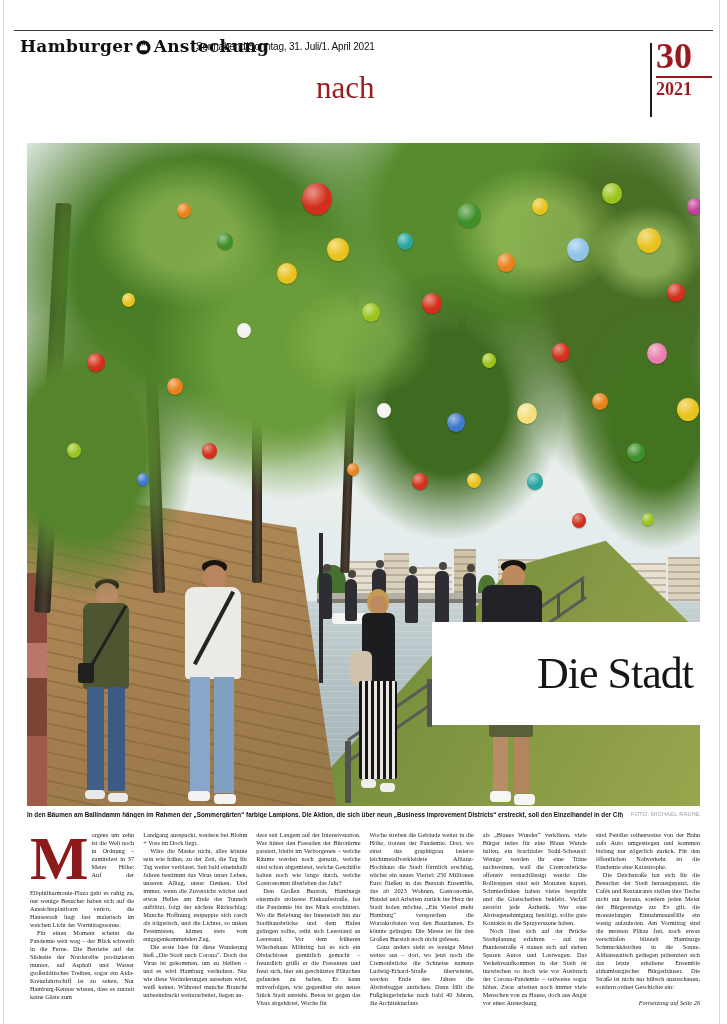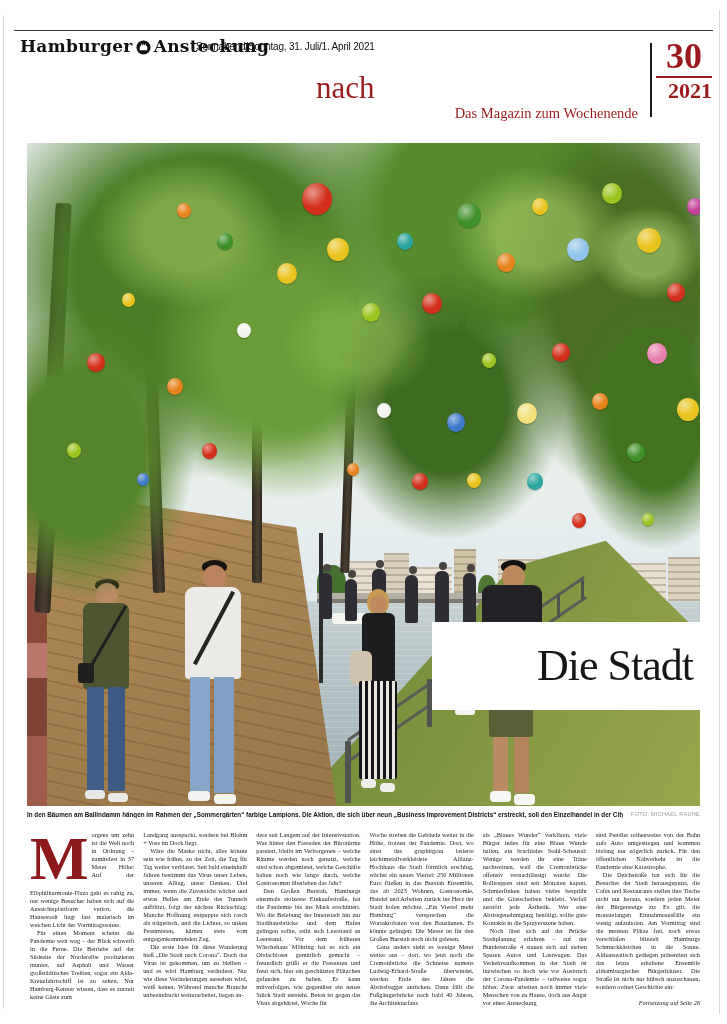--- a/index.html
+++ b/index.html
@@ -1,34 +1,34 @@
 <!DOCTYPE html>
 <html lang="de"><head>
 <meta charset="utf-8">
 <style>
   html,body{margin:0;padding:0;background:#ffffff;}
   .page{position:relative;width:727px;height:1024px;background:#ffffff;overflow:hidden;
-        font-family:"Liberation Sans",sans-serif;border-radius:29px;}
+        font-family:"Liberation Sans",sans-serif;}
   .page-edge{position:absolute;top:0;bottom:0;width:1px;background:#d9d9d9;}
   
   .top-rule{position:absolute;left:14px;right:14px;top:30px;height:1px;background:#3a3a3a;}
   .brand{position:absolute;left:20px;top:36px;font-family:"DejaVu Serif",serif;font-weight:700;
          font-size:17px;letter-spacing:.3px;color:#111;display:flex;align-items:center;gap:3px;}
   .crest{width:15px;height:15px;display:inline-block;}
   .issue-date{position:absolute;left:196px;top:41px;font-size:10px;color:#111;letter-spacing:-.2px;}
   .title-mehr{position:absolute;left:316px;top:70px;font-family:"Liberation Serif",serif;
               font-size:31px;color:#9a1b1e;z-index:1;}
   .title-main{position:absolute;left:351px;top:26px;font-family:"Liberation Serif",serif;
               font-size:78px;color:#141414;letter-spacing:-2px;z-index:2;line-height:1;}
   .issue-divider{position:absolute;left:650px;top:43px;width:2px;height:74px;background:#1c1c1c;}
-  .issue-block{position:absolute;left:656px;top:38px;width:56px;text-align:center;color:#9a1b1e;
+  .issue-block{position:absolute;left:656px;top:38px;width:56px;text-align:left;color:#9a1b1e;
                font-family:"Liberation Serif",serif;}
   .issue-number{font-size:36px;font-weight:700;line-height:1;}
   .issue-rule{height:2px;background:#9a1b1e;margin:2px 0 2px 0;}
-  .issue-year{font-size:22px;font-weight:700;line-height:1;margin-left:12px;}
+  .issue-year{font-size:18px;font-weight:700;line-height:1;}
   .tagline{position:absolute;right:89px;top:105px;font-family:"Liberation Serif",serif;
            font-size:14.5px;color:#9a1b1e;}
   
   .photo{position:absolute;left:27px;top:143px;width:673px;height:663px;overflow:hidden;
          background:linear-gradient(180deg,#dfe8e2 0%,#e9efec 52%,#e3ebee 64%);}
   .skyline{position:absolute;left:290px;right:0;top:398px;height:64px;display:flex;
            align-items:flex-end;gap:2px;z-index:1;}
   .bld{background-image:repeating-linear-gradient(rgba(96,86,66,.28) 0 2px,transparent 2px 7px);}
   .sktree{border-radius:45% 45% 20% 20%;}
   .water{position:absolute;left:235px;right:0;top:458px;bottom:0;z-index:2;
@@ -53,21 +53,21 @@
   .trunk{position:absolute;background:linear-gradient(90deg,#2f2820,#4a3e30 60%,#2f2820);z-index:5;border-radius:3px;}
   .rail{position:absolute;height:3px;background:#5a5c58;transform-origin:left top;z-index:6;}
   .post{position:absolute;background:#51534f;z-index:6;border-radius:1px;}
   .person{position:absolute;z-index:7;}
   .person div{position:absolute;}
   .bgp{position:absolute;z-index:7;background:#2e2d33;border-radius:6px 6px 2px 2px;}
   .bgp::before{content:"";position:absolute;left:28%;top:-9px;width:8px;height:8px;border-radius:50%;background:#4a4440;}
   .blob{position:absolute;z-index:8;border-radius:48%;}
   .lantern-layer{position:absolute;inset:0;z-index:9;}
   .lantern{position:absolute;border-radius:50%;box-shadow:0 1px 1px rgba(0,0,0,.25);}
-  .hl-box{position:absolute;right:0;top:479px;width:268px;height:88px;background:#ffffff;z-index:10;
+  .hl-box{position:absolute;right:0;top:479px;width:268px;height:103px;background:#ffffff;z-index:10;
           display:flex;flex-direction:column;justify-content:center;}
   .hl{font-family:"Liberation Serif",serif;font-size:44px;line-height:48px;color:#161616;
       text-align:right;padding-right:7px;letter-spacing:-1px;white-space:nowrap;}
   .deck-box{position:absolute;right:0;top:585px;width:256px;height:73px;background:#ffffff;z-index:10;
             padding:10px 8px 0 10px;box-sizing:border-box;}
   .deck{font-size:9.8px;line-height:16.5px;color:#1c1c1c;text-align:justify;}
   .deck b{font-weight:700;}
   .deck i{font-family:"Liberation Serif",serif;font-size:10px;}
   
   .caption-row{position:absolute;left:27px;right:27px;top:811px;display:flex;
@@ -103,21 +103,20 @@
     <span>Ansteckung</span>
   </div>
   <div class="issue-date">Sonnabend/Sonntag, 31. Juli/1. April 2021</div>
   <div class="title-mehr">nach</div>
   <div class="issue-divider"></div>
   <div class="issue-block">
     <div class="issue-number">30</div>
     <div class="issue-rule"></div>
     <div class="issue-year">2021</div>
   </div>
-  <div class="tagline">Das Magazin zum Wochenende</div>
 
   <div class="photo">
 
     <div class="skyline">
       <div class="sktree" style="width:34px;height:40px;background:#46702f"></div>
       <div class="bld" style="width:40px;height:44px;background-color:#e6ded0"></div>
       <div class="bld" style="width:30px;height:52px;background-color:#d8cfbc"></div>
       <div class="bld" style="width:48px;height:38px;background-color:#ece4d6"></div>
       <div class="bld" style="width:26px;height:56px;background-color:#cfc3a8"></div>
       <div class="sktree" style="width:22px;height:30px;background:#4d7733"></div>

